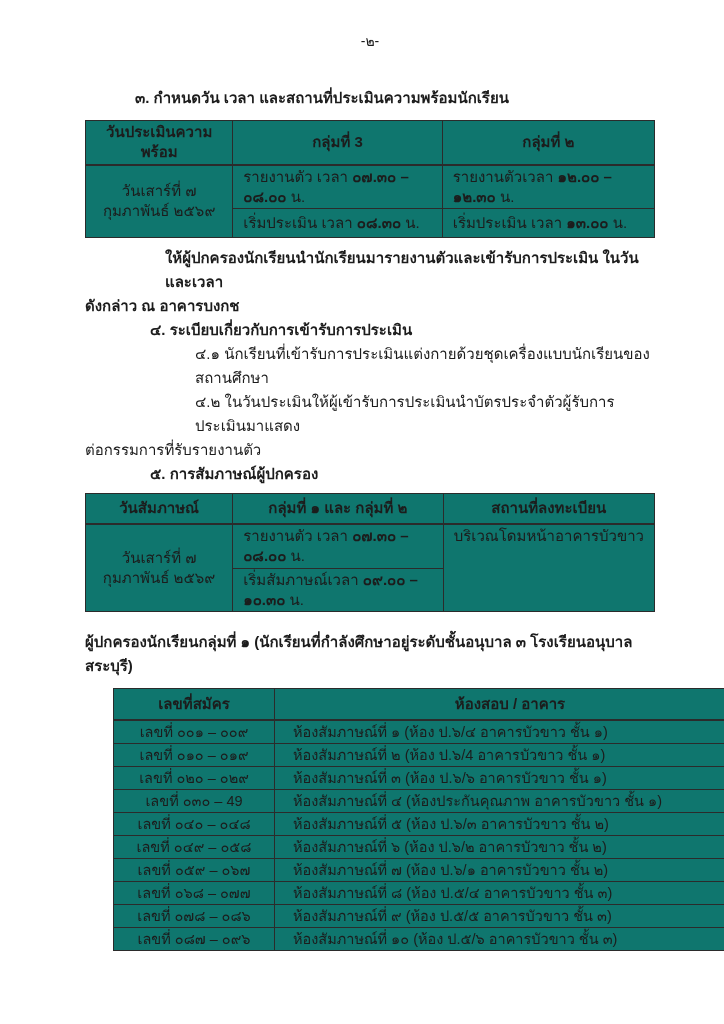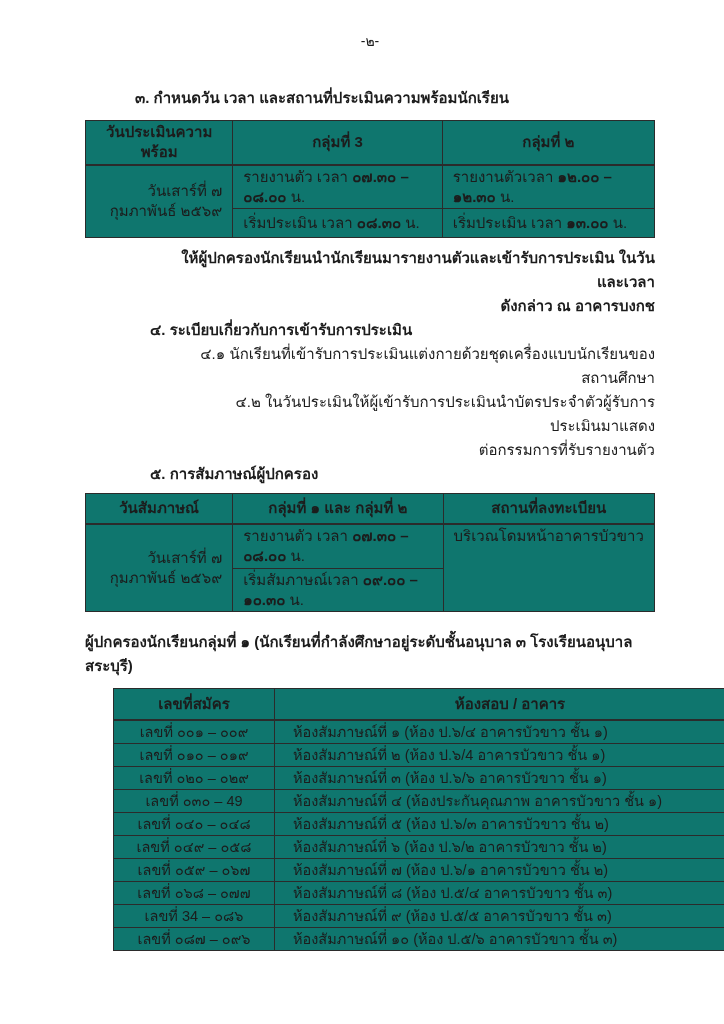--- a/index.html
+++ b/index.html
@@ -9,38 +9,38 @@
     font-family:"Liberation Sans","DejaVu Sans",sans-serif;
     font-size:15px;color:#1c1c1c;
   }
   .page-number{text-align:center;font-size:14px;margin-bottom:34px;}
   .h-section{font-weight:bold;}
   .h3-heading{margin-left:50px;margin-bottom:10px;}
   .h4-heading{margin-left:65px;line-height:24px;}
   .h5-heading{margin-left:65px;line-height:24px;margin-bottom:7px;}
   .para{line-height:24px;}
   .bold{font-weight:bold;}
-  .line{display:block;text-align:right;}
+  .line{display:block;}
   .indent-80{margin-left:80px;}
   .indent-110{margin-left:110px;}
   .notice{margin-top:8px;}
 
   table{border-collapse:collapse;background:#0f766e;}
   .tbl{width:570px;}
   .tbl th,.tbl td{border:1px solid #2b2b2b;line-height:1.35;}
   .tbl thead th{
     font-weight:bold;text-align:center;height:27px;padding:1px 6px;
     border-bottom:2px solid #2b2b2b;
   }
   .tbl td{height:26px;padding:1px 10px;}
   .sched-col1{width:141px;}
   .sched-col2{width:212px;}
   .sched-col3{width:215px;}
   .c-date{text-align:center;line-height:26px;}
-  .c-loc{text-align:left;vertical-align:top;padding-top:3px;}
+  .c-loc{text-align:right;vertical-align:top;padding-top:3px;}
   b.time{font-weight:bold;}
 
   .group-heading{font-weight:bold;line-height:24px;margin-top:16px;margin-bottom:10px;}
   .tbl-rooms{width:633px;margin-left:28px;}
   .tbl-rooms th,.tbl-rooms td{border:1px solid #2b2b2b;}
   .tbl-rooms thead th{
     font-weight:bold;text-align:center;height:28px;padding:1px 6px;
     border-bottom:2px solid #2b2b2b;
   }
   .tbl-rooms td{height:20px;padding:1px 6px;line-height:19px;font-size:14.5px;}
@@ -157,21 +157,21 @@
         </tr>
         <tr>
           <td class="c-no">เลขที่ ๐๕๙ – ๐๖๗</td>
           <td class="c-room">ห้องสัมภาษณ์ที่ ๗ (ห้อง ป.๖/๑ อาคารบัวขาว ชั้น ๒)</td>
         </tr>
         <tr>
           <td class="c-no">เลขที่ ๐๖๘ – ๐๗๗</td>
           <td class="c-room">ห้องสัมภาษณ์ที่ ๘ (ห้อง ป.๕/๔ อาคารบัวขาว ชั้น ๓)</td>
         </tr>
         <tr>
-          <td class="c-no">เลขที่ 34 – ๐๘๖</td>
+          <td class="c-no">เลขที่ ๐๗๘ – ๐๘๖</td>
           <td class="c-room">ห้องสัมภาษณ์ที่ ๙ (ห้อง ป.๕/๕ อาคารบัวขาว ชั้น ๓)</td>
         </tr>
         <tr>
           <td class="c-no">เลขที่ ๐๘๗ – ๐๙๖</td>
           <td class="c-room">ห้องสัมภาษณ์ที่ ๑๐ (ห้อง ป.๕/๖ อาคารบัวขาว ชั้น ๓)</td>
         </tr>
     </tbody>
   </table>
 
   <div class="gap-after-t3"></div>

